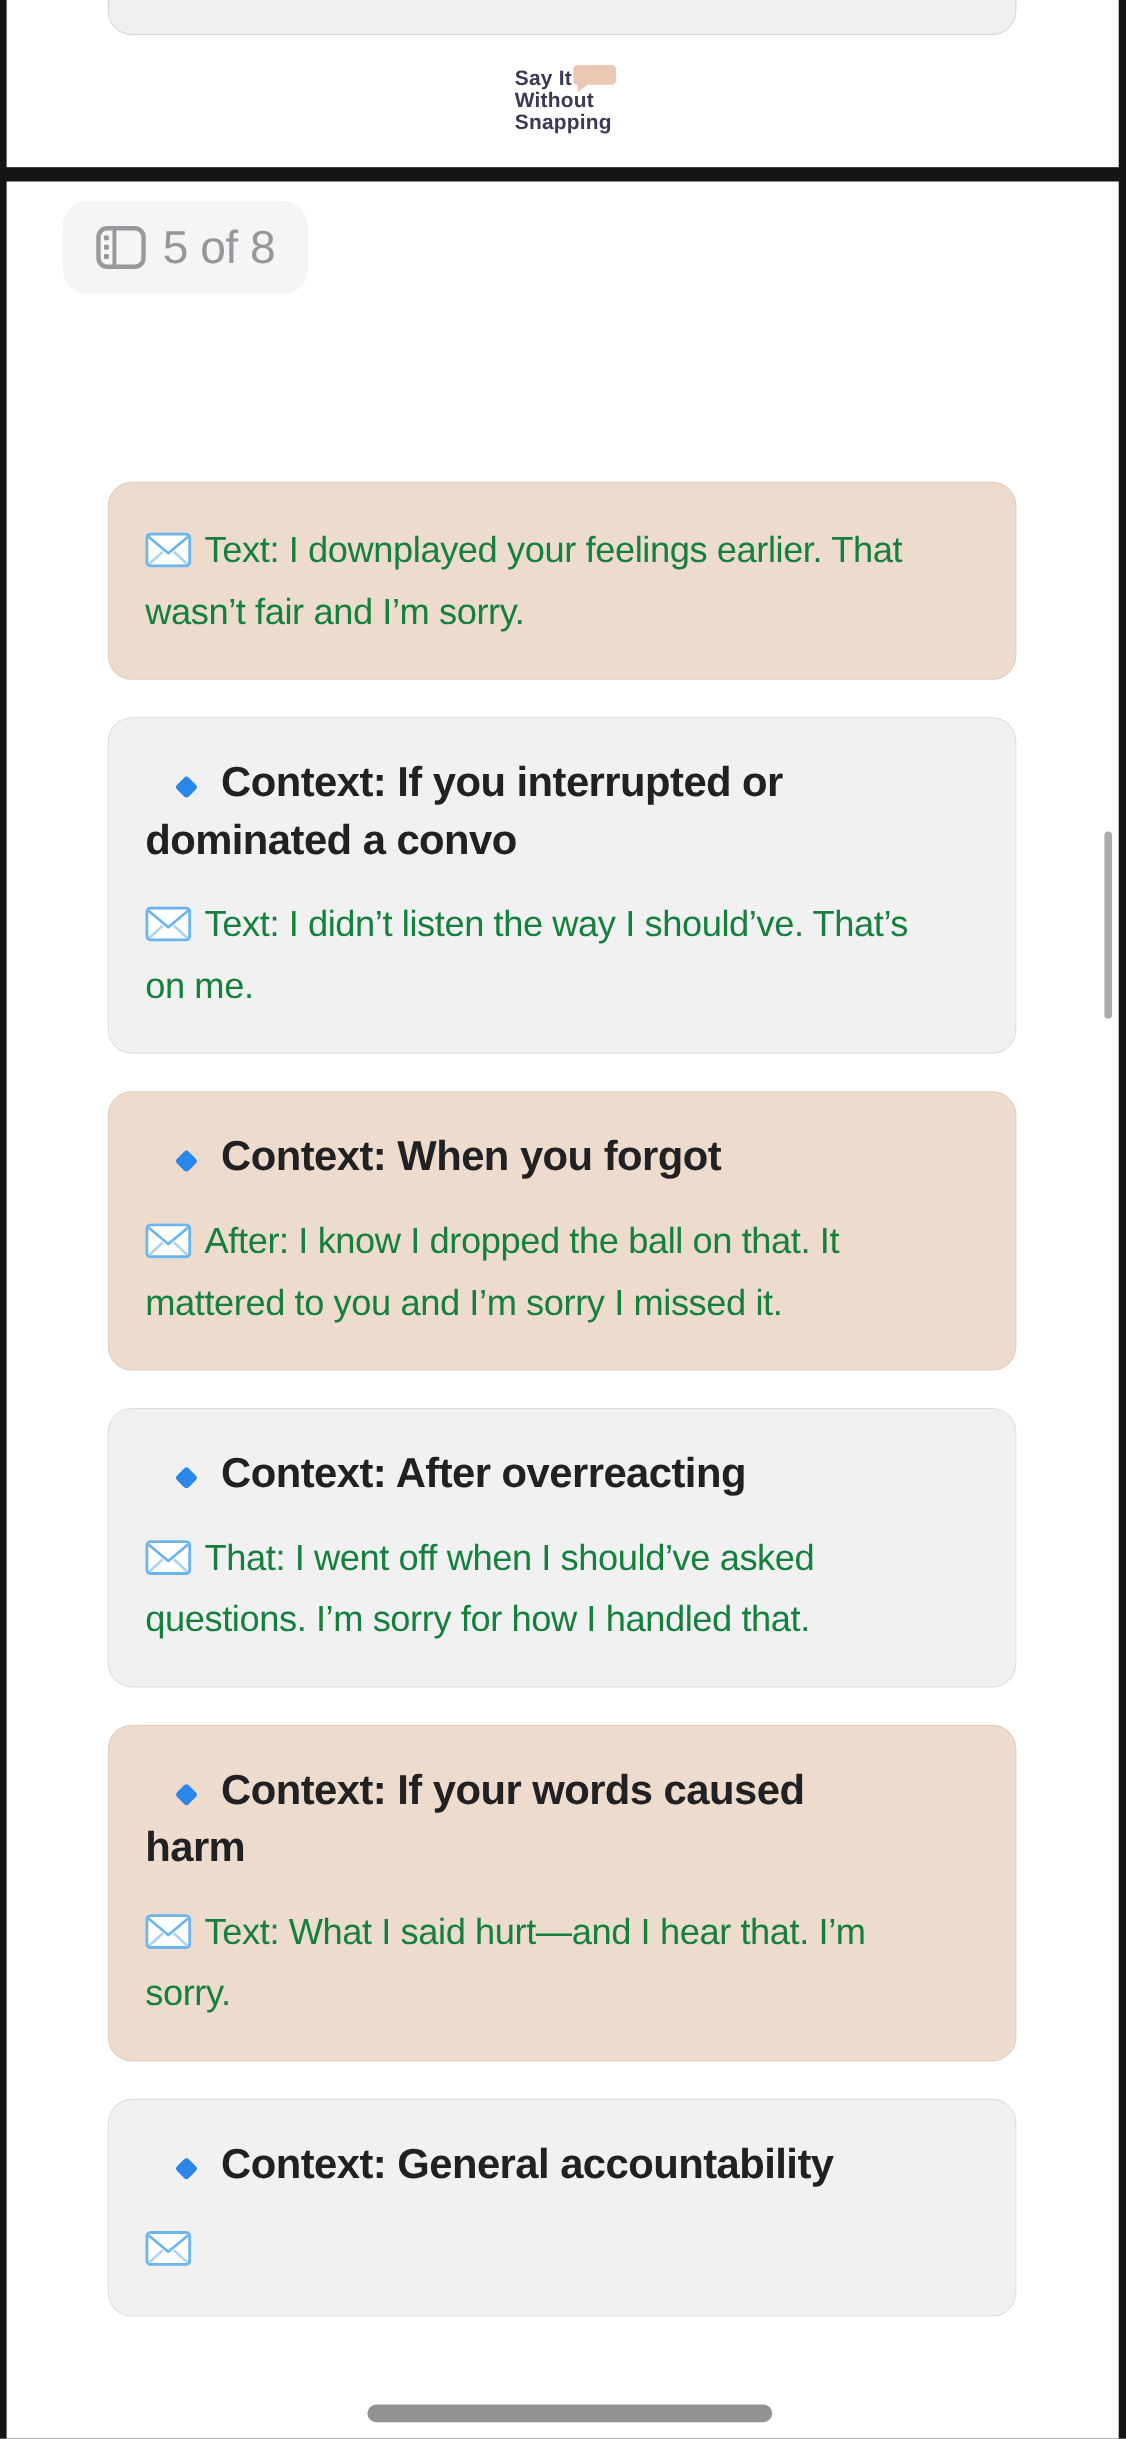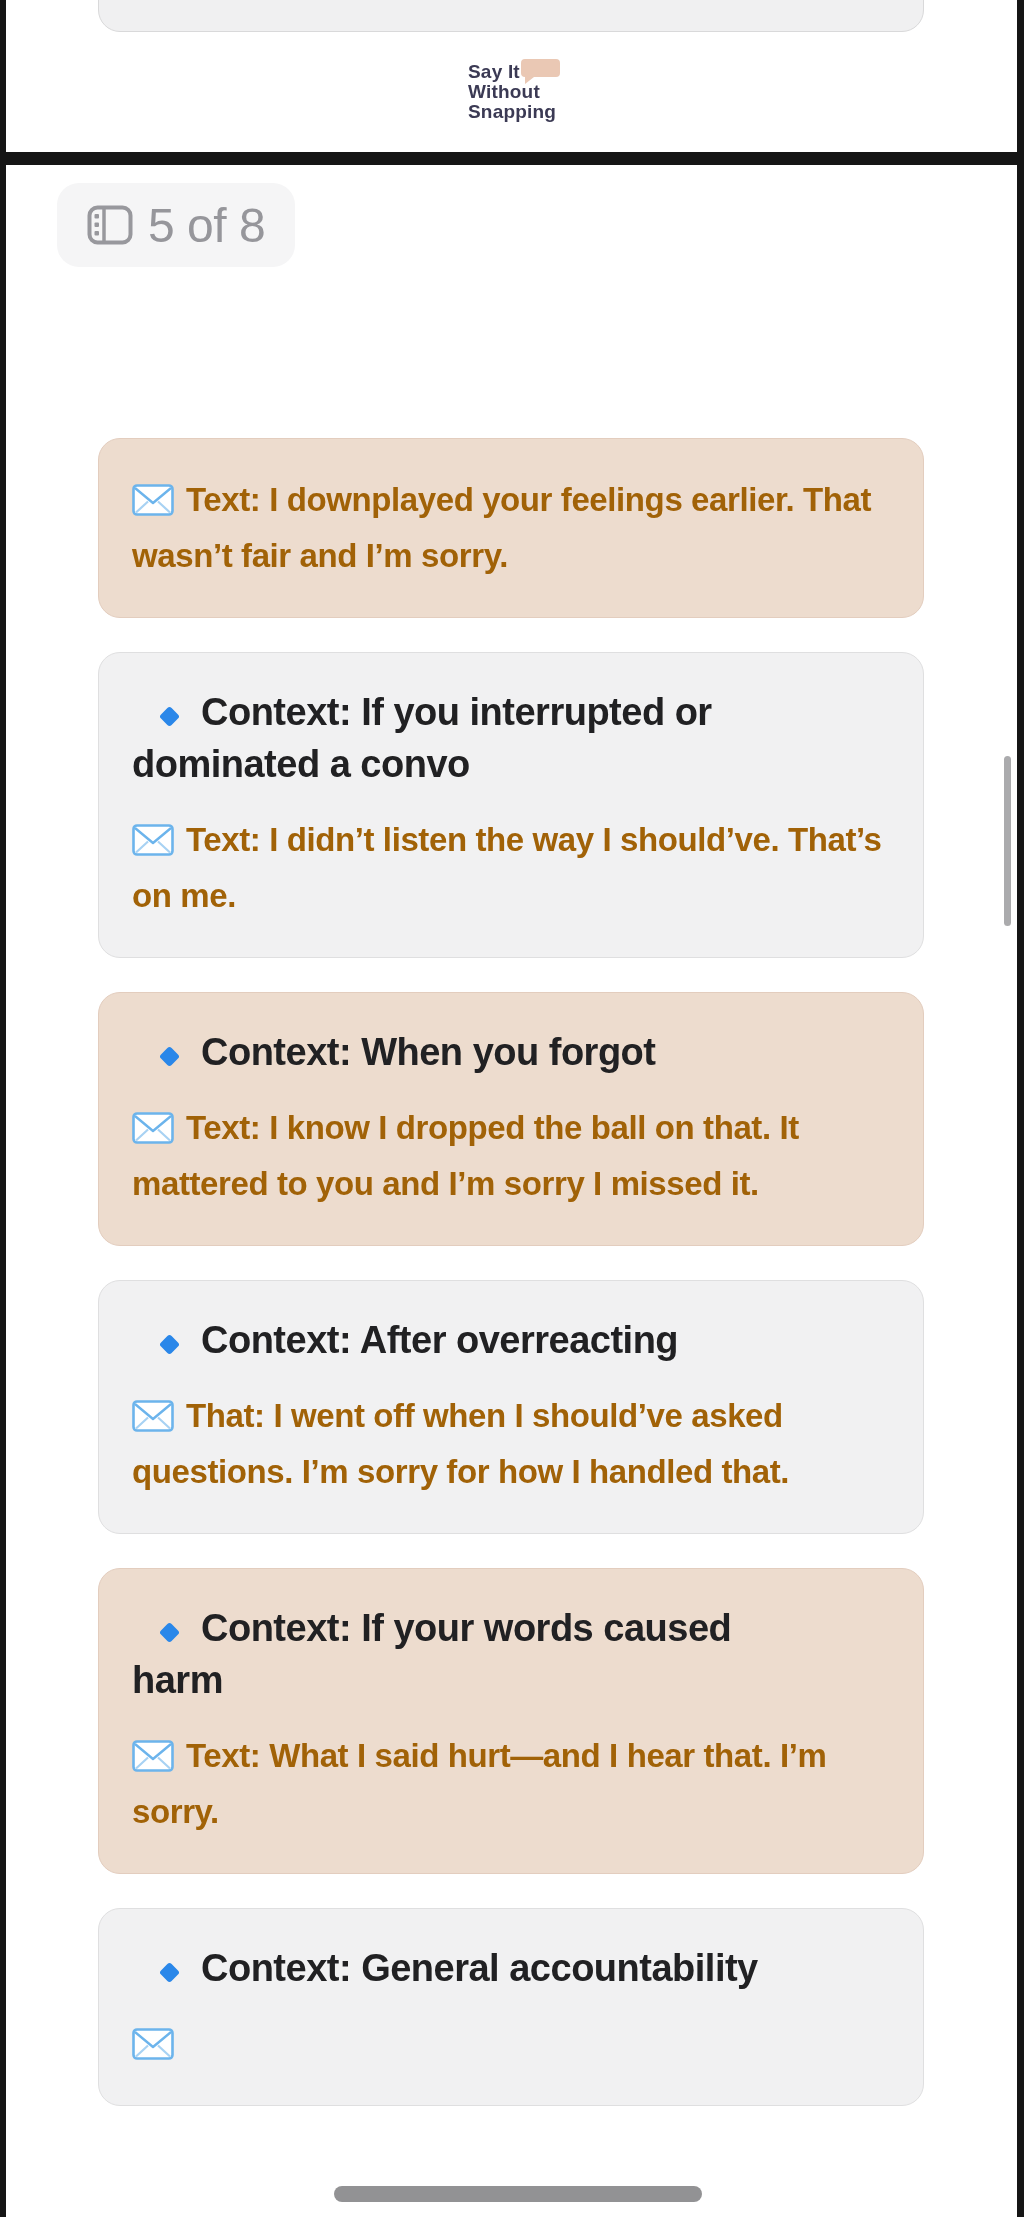--- a/index.html
+++ b/index.html
@@ -27,21 +27,21 @@
   .logo-bubble{position:absolute;left:515px;top:59px;}
 
   
   .page-badge{
     position:absolute;left:51px;top:18px;height:84px;
     background:#F5F5F6;border-radius:22px;
     display:inline-flex;align-items:center;gap:15px;padding:0 30px;
     cursor:pointer;
   }
   .page-badge .label{
-    color:#96969B;font-size:48px;letter-spacing:-0.5px;font-weight:400;
+    color:#96969B;font-size:42px;letter-spacing:-0.5px;font-weight:400;
   }
 
   
   .slide-title{
     position:absolute;left:91px;top:276px;margin:0;
     font-size:70px;line-height:84px;font-weight:700;letter-spacing:-2px;
     color:#0E0E10;
   }
 
   
@@ -53,22 +53,22 @@
     box-sizing:border-box;border-radius:22px;padding:33px;
     overflow:hidden;
   }
   .card.peach{background:#EDDCCE;border:1px solid #E3CDBE;}
   .card.gray{background:#F1F1F2;border:1px solid #DFDFE0;}
   .card-header{
     font-size:38px;line-height:52px;font-weight:700;letter-spacing:-0.5px;
     color:#212123;margin:0 0 22px 0;
   }
   .card-body{
-    font-size:33px;line-height:56px;font-weight:700;letter-spacing:-0.4px;
-    color:#a16207;margin:0;
+    font-size:33px;line-height:56px;font-weight:400;letter-spacing:-0.4px;
+    color:#15803d;margin:0;
   }
   .hline,.bline{white-space:nowrap;}
   .diamond{
     display:inline-block;width:15px;height:15px;background:#2A87E9;
     border-radius:3px;transform:rotate(45deg);
     margin:0 24px 0 30px;vertical-align:1px;
   }
   .envelope{vertical-align:-5px;margin-right:12px;}
 
   
@@ -126,21 +126,21 @@
             <path d="M3 4 L21 19 L39 4" fill="none" stroke="#6CB4EC" stroke-width="2.4" stroke-linejoin="round"></path>
             <path d="M4 28.5 L16 17.5 M38 28.5 L26 17.5" fill="none" stroke="#A8D2F3" stroke-width="2.2"></path>
           </svg><span class="bline">Text: I didn’t listen the way I should’ve. That’s</span><br><span class="bline">on me.</span></div>
       </article>
       <article class="card peach">
         <div class="card-header"><span class="diamond"></span><span class="hline">Context: When you forgot</span><br></div>
         <div class="card-body"><svg class="envelope" width="42" height="32" viewBox="0 0 42 32">
             <rect x="1.5" y="1.5" width="39" height="29" rx="3.5" fill="#FFFFFF" stroke="#6CB4EC" stroke-width="2.6"></rect>
             <path d="M3 4 L21 19 L39 4" fill="none" stroke="#6CB4EC" stroke-width="2.4" stroke-linejoin="round"></path>
             <path d="M4 28.5 L16 17.5 M38 28.5 L26 17.5" fill="none" stroke="#A8D2F3" stroke-width="2.2"></path>
-          </svg><span class="bline">Text: I know I dropped the ball on that. It</span><br><span class="bline">mattered to you and I’m sorry I missed it.</span></div>
+          </svg><span class="bline">After: I know I dropped the ball on that. It</span><br><span class="bline">mattered to you and I’m sorry I missed it.</span></div>
       </article>
       <article class="card gray">
         <div class="card-header"><span class="diamond"></span><span class="hline">Context: After overreacting</span></div>
         <div class="card-body"><svg class="envelope" width="42" height="32" viewBox="0 0 42 32">
             <rect x="1.5" y="1.5" width="39" height="29" rx="3.5" fill="#FFFFFF" stroke="#6CB4EC" stroke-width="2.6"></rect>
             <path d="M3 4 L21 19 L39 4" fill="none" stroke="#6CB4EC" stroke-width="2.4" stroke-linejoin="round"></path>
             <path d="M4 28.5 L16 17.5 M38 28.5 L26 17.5" fill="none" stroke="#A8D2F3" stroke-width="2.2"></path>
           </svg><span class="bline">That: I went off when I should’ve asked</span><br><span class="bline">questions. I’m sorry for how I handled that.</span></div>
       </article>
       <article class="card peach">

